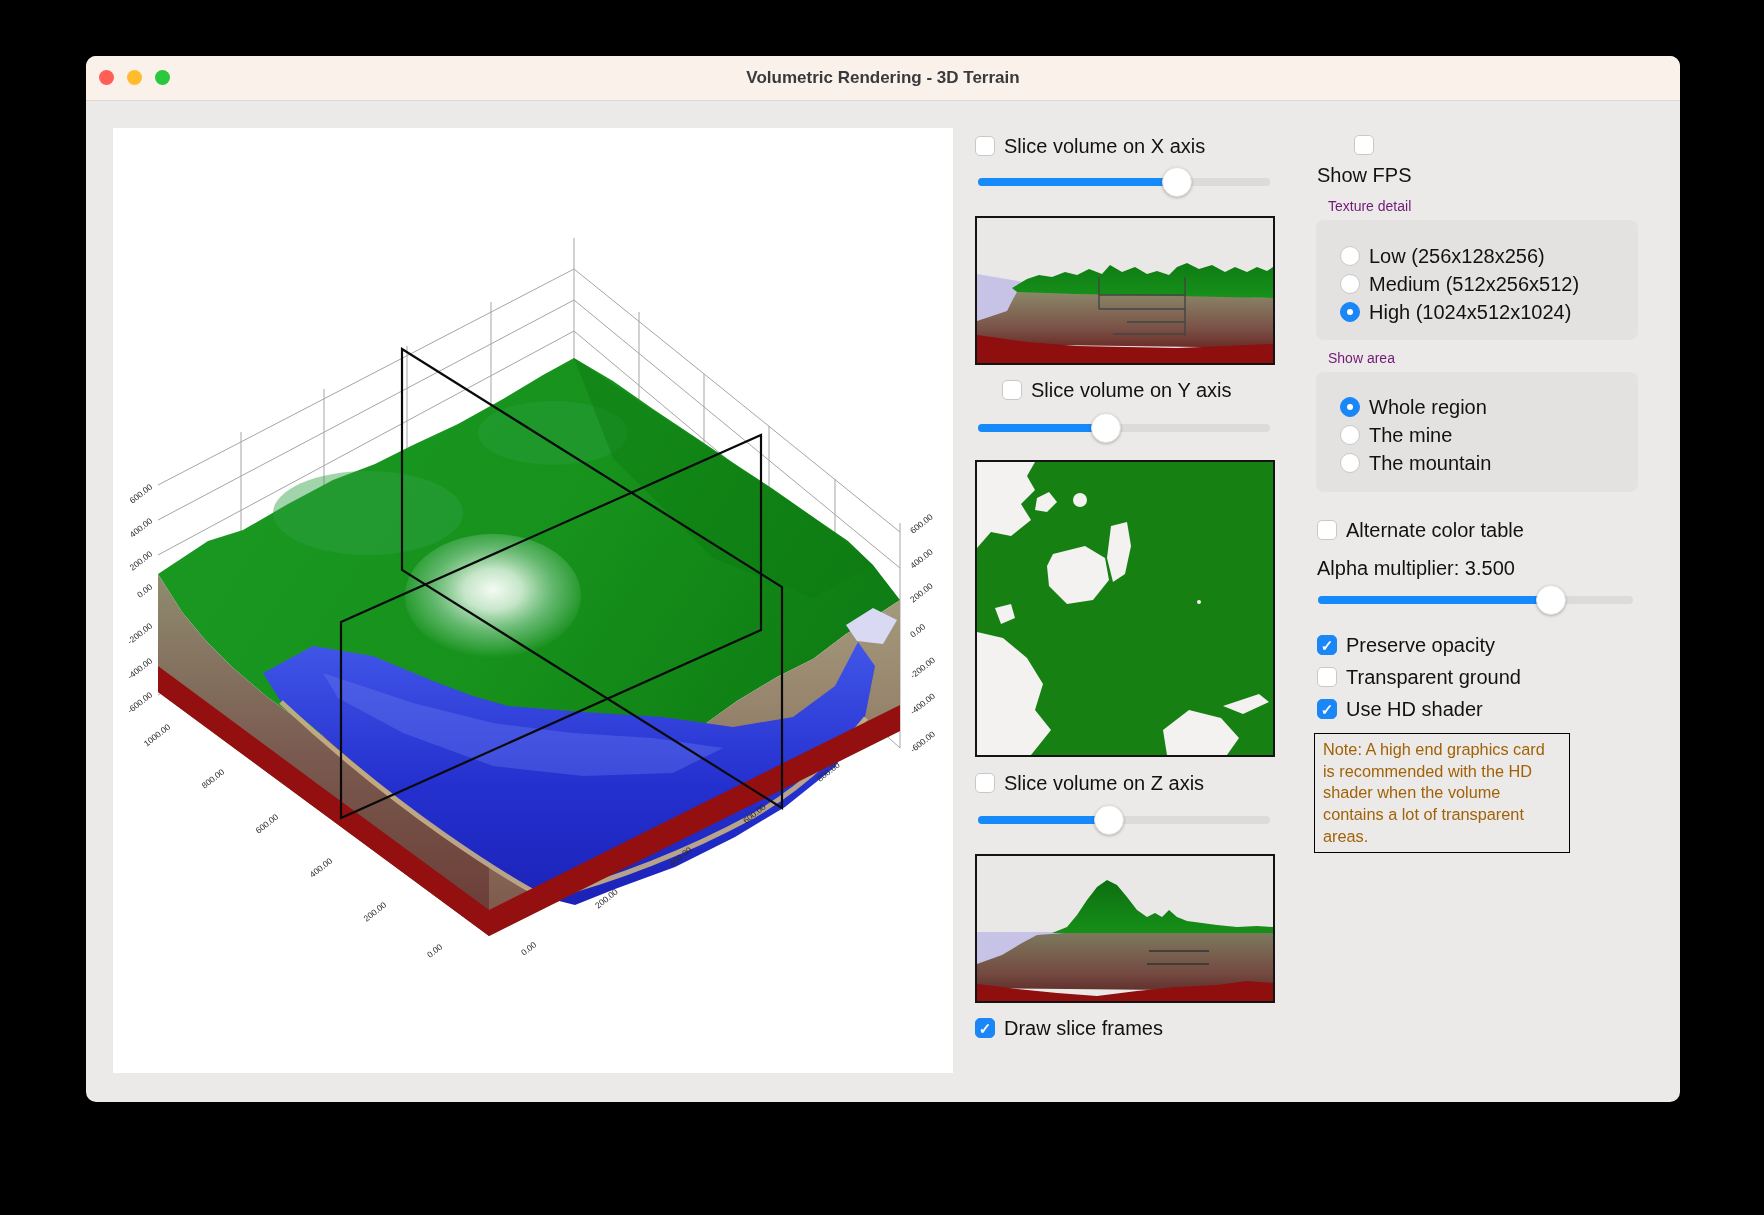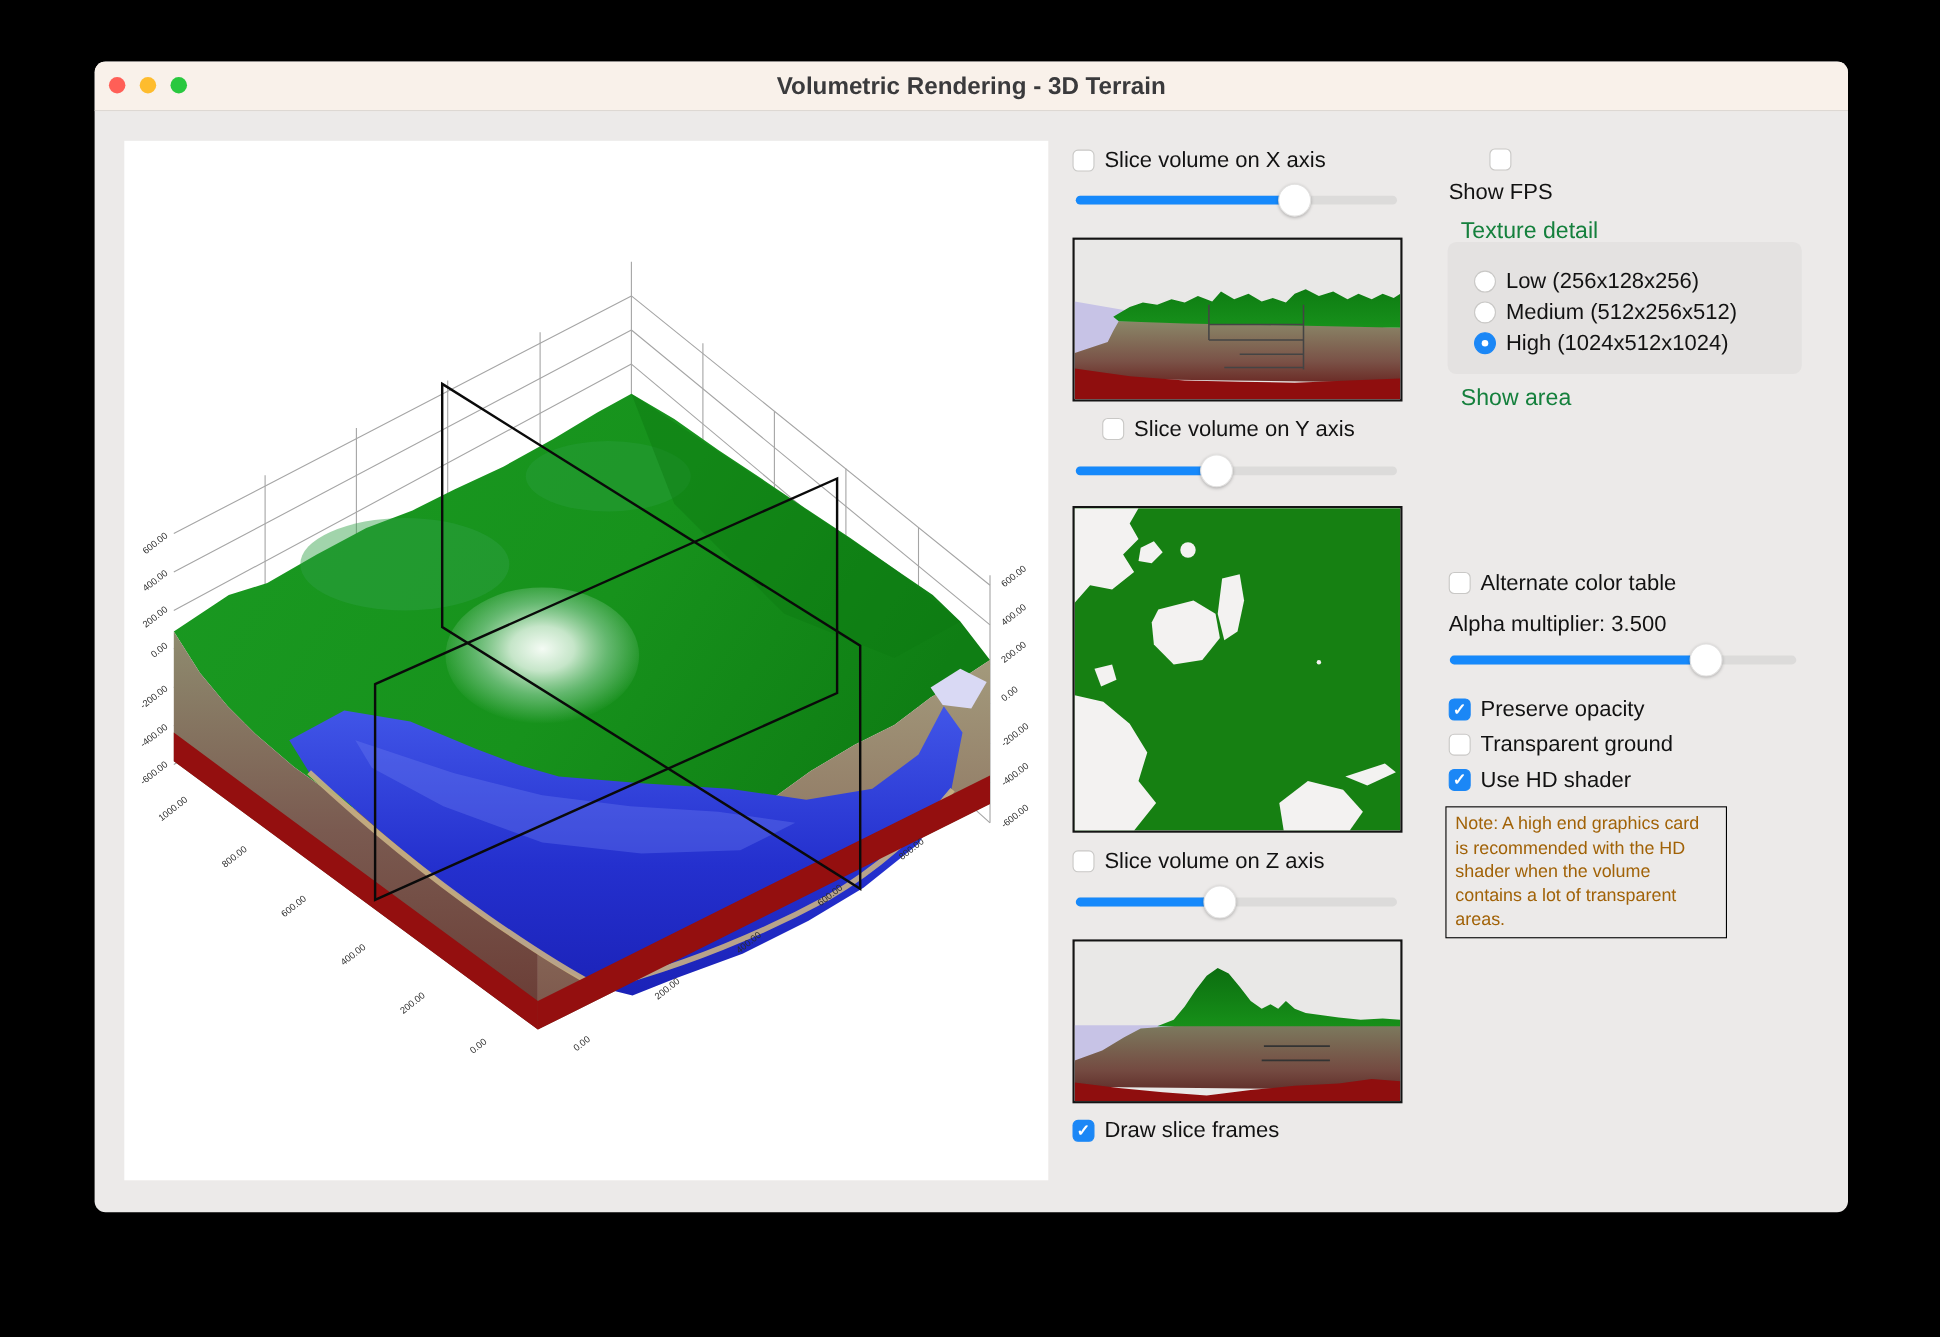--- a/index.html
+++ b/index.html
@@ -3,21 +3,21 @@
 <meta charset="utf-8">
 <style>
   html,body{margin:0;padding:0;background:#000;}
   .stage{position:relative;width:1764px;height:1215px;background:#000;overflow:hidden;
          font-family:"Liberation Sans",sans-serif;}
   .window{position:absolute;left:86px;top:56px;width:1594px;height:1046px;
           background:#ECEAE9;border-radius:10px;overflow:hidden;}
   .titlebar{position:absolute;left:0;top:0;width:100%;height:44px;background:#F9F1EA;
             border-bottom:1px solid #DDD8D3;}
   .title{position:absolute;left:0;top:0;width:100%;height:44px;line-height:44px;
-         text-align:center;font-size:22px;font-weight:bold;color:#3A3A3C;}
+         text-align:center;font-size:17px;font-weight:bold;color:#3A3A3C;}
   .tl{position:absolute;top:14px;width:15px;height:15px;border-radius:50%;}
   .tl.red{left:13px;background:#FF5F57;}
   .tl.yellow{left:41px;background:#FEBC2E;}
   .tl.green{left:69px;background:#29C83F;}
 
   .plotpanel{position:absolute;left:27px;top:72px;width:840px;height:945px;background:#fff;}
 
   .row{position:absolute;display:flex;align-items:center;gap:9px;height:22px;}
   .lbl{font-size:20px;color:#121212;white-space:nowrap;}
   .cbx{width:20px;height:20px;border-radius:5px;background:#fff;border:1px solid #C9C8C6;
@@ -34,21 +34,21 @@
   .slider{position:absolute;height:28px;}
   .sl-track{position:absolute;left:0;right:0;top:10px;height:8px;border-radius:4px;background:#DCDBDA;}
   .sl-fill{position:absolute;left:0;top:10px;height:8px;border-radius:4px;background:#1689FB;width:50%;}
   .sl-handle{position:absolute;top:14px;width:28px;height:28px;border-radius:50%;background:#fff;
        border:1px solid #E2E1E0;box-shadow:0 1px 3px rgba(0,0,0,.25);
        transform:translate(-50%,-50%);left:50%;}
 
   .preview{position:absolute;width:300px;border:2px solid #141414;box-sizing:border-box;background:#E9E8E7;}
   .preview svg{display:block;}
 
-  .grouplabel{position:absolute;font-size:21px;color:#15803d;}
+  .grouplabel{position:absolute;font-size:14px;color:#701a75;}
   .groupbox{position:absolute;width:322px;height:120px;background:#E4E2E1;border-radius:8px;}
   .groupbox .row{position:absolute;left:24px;}
 
   .notebox{position:absolute;left:1228px;top:677px;width:256px;border:1.5px solid #000;
        box-sizing:border-box;padding:5px 8px;font-size:16.3px;line-height:1.33;color:#a16207;}
 
   svg text{font-family:"Liberation Sans",sans-serif;}
 </style>
 </head>
 <body>
@@ -281,20 +281,34 @@
         <span class="rad"></span>
         <span class="lbl">Medium (512x256x512)</span>
       </div>
       <div class="row" style="top:81px;">
         <span class="rad sel"></span>
         <span class="lbl">High (1024x512x1024)</span>
       </div>
     </div>
 
     <div class="grouplabel" style="left:1242px;top:294px;">Show area</div>
+    <div class="groupbox" style="left:1230px;top:316px;">
+      <div class="row" style="top:24px;">
+        <span class="rad sel"></span>
+        <span class="lbl">Whole region</span>
+      </div>
+      <div class="row" style="top:52px;">
+        <span class="rad"></span>
+        <span class="lbl">The mine</span>
+      </div>
+      <div class="row" style="top:80px;">
+        <span class="rad"></span>
+        <span class="lbl">The mountain</span>
+      </div>
+    </div>
 
     <div class="row" style="left:1231px;top:463px;">
       <span class="cbx"></span>
       <span class="lbl">Alternate color table</span>
     </div>
 
     <div class="row" style="left:1231px;top:501px;">
       <span class="lbl">Alpha multiplier: 3.500</span>
     </div>
     <div class="slider" style="left:1232px;top:530px;width:315px;">

